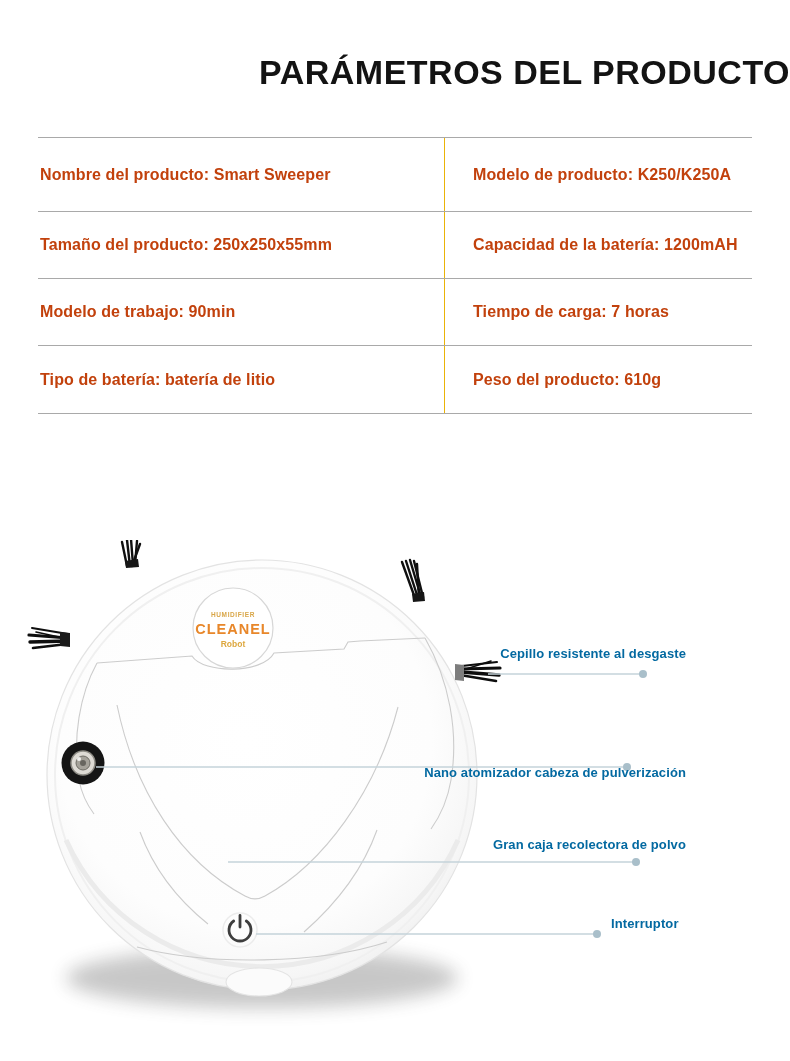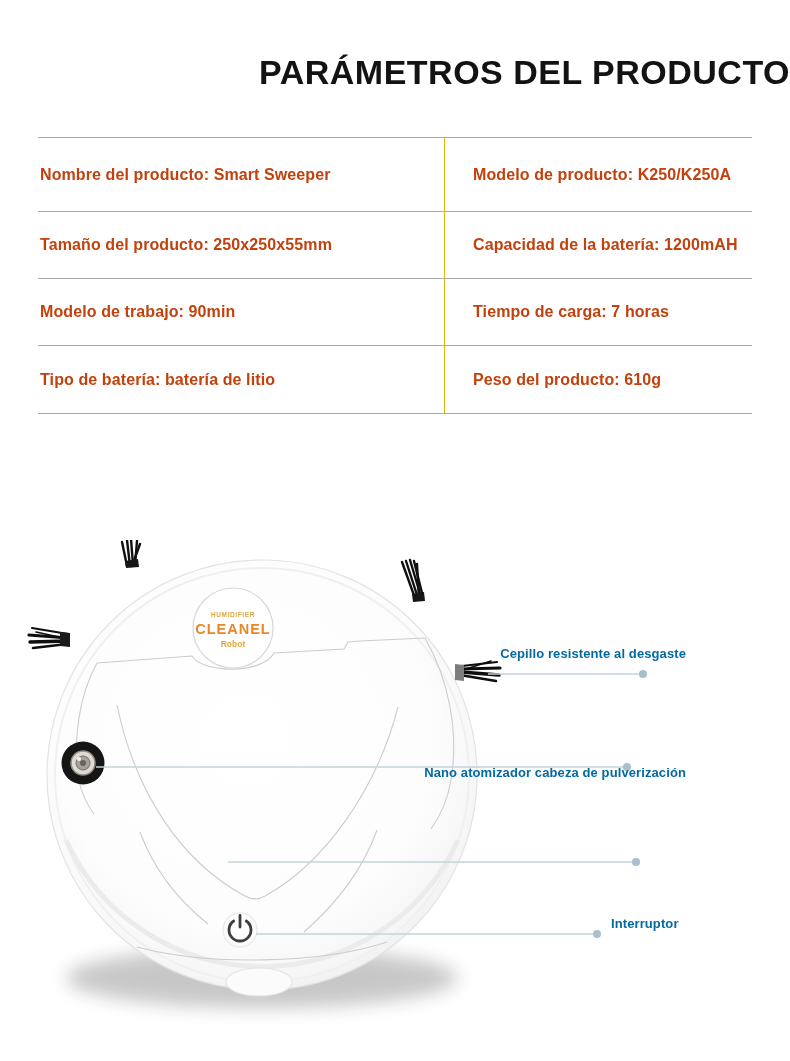--- a/index.html
+++ b/index.html
@@ -170,16 +170,17 @@
       <g fill="#a9bfca">
         <circle cx="643" cy="134" r="4"></circle>
         <circle cx="627" cy="227" r="4"></circle>
         <circle cx="636" cy="322" r="4"></circle>
         <circle cx="597" cy="394" r="4"></circle>
       </g>
     </svg>
 
     <div class="callout r" style="top:106px;">Cepillo resistente al desgaste</div>
     <div class="callout r" style="top:189px;margin-top:36px;">Nano atomizador cabeza de pulverización</div>
+    <div class="callout r" style="top:297px;">Gran caja recolectora de polvo</div>
     <div class="callout" style="left:611px;top:376px;">Interruptor</div>
   </div>
 
 </div>
 
 </body></html>

